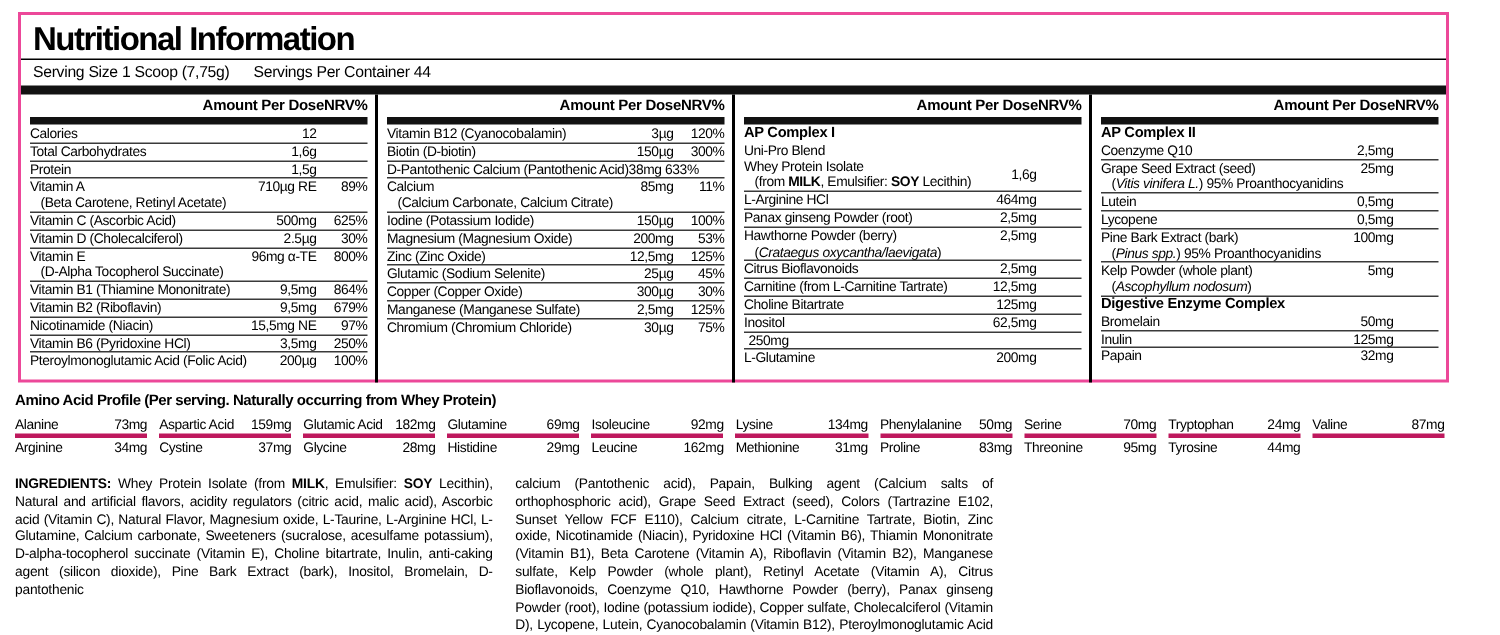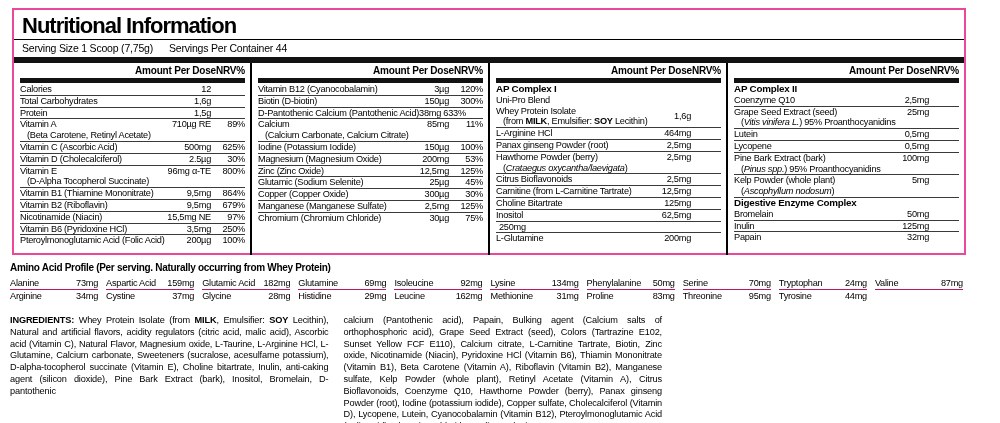--- a/index.html
+++ b/index.html
@@ -25,21 +25,21 @@
   .row .amt{white-space:nowrap;text-align:left;padding-left:3px;}
   .row .nrv{white-space:nowrap;text-align:right;}
   .nrvw .nrv{width:34px;}
   .nonrv .nrv{width:30px;}
   .row.boldrow{font-weight:700;font-size:9.8px;letter-spacing:-0.2px;}
   .row.inline{display:block;}
   .amino{margin:7px 16px 0 10px;width:953px;}
   .amino-title{font-size:10px;font-weight:700;letter-spacing:-0.3px;}
   .amino-grid{display:grid;grid-template-columns:repeat(10,1fr);column-gap:8px;margin-top:4px;}
   .apair .aline{display:flex;justify-content:space-between;font-size:9.2px;line-height:12px;letter-spacing:-0.25px;}
-  .apair .aline.u{border-bottom:1px solid #be185d;}
+  .apair .aline.u{border-bottom:3px solid #be185d;}
   .ing{display:flex;gap:15px;margin:13px 0 0 10px;width:652px;font-size:9.2px;line-height:11.8px;text-align:justify;letter-spacing:-0.15px;}
   .ing > div{flex:1;min-width:0;}
 </style>
 </head>
 <body>
 
 <div class="panel">
   <div class="titlebox">
     <div class="title">Nutritional Information</div>
   </div>

